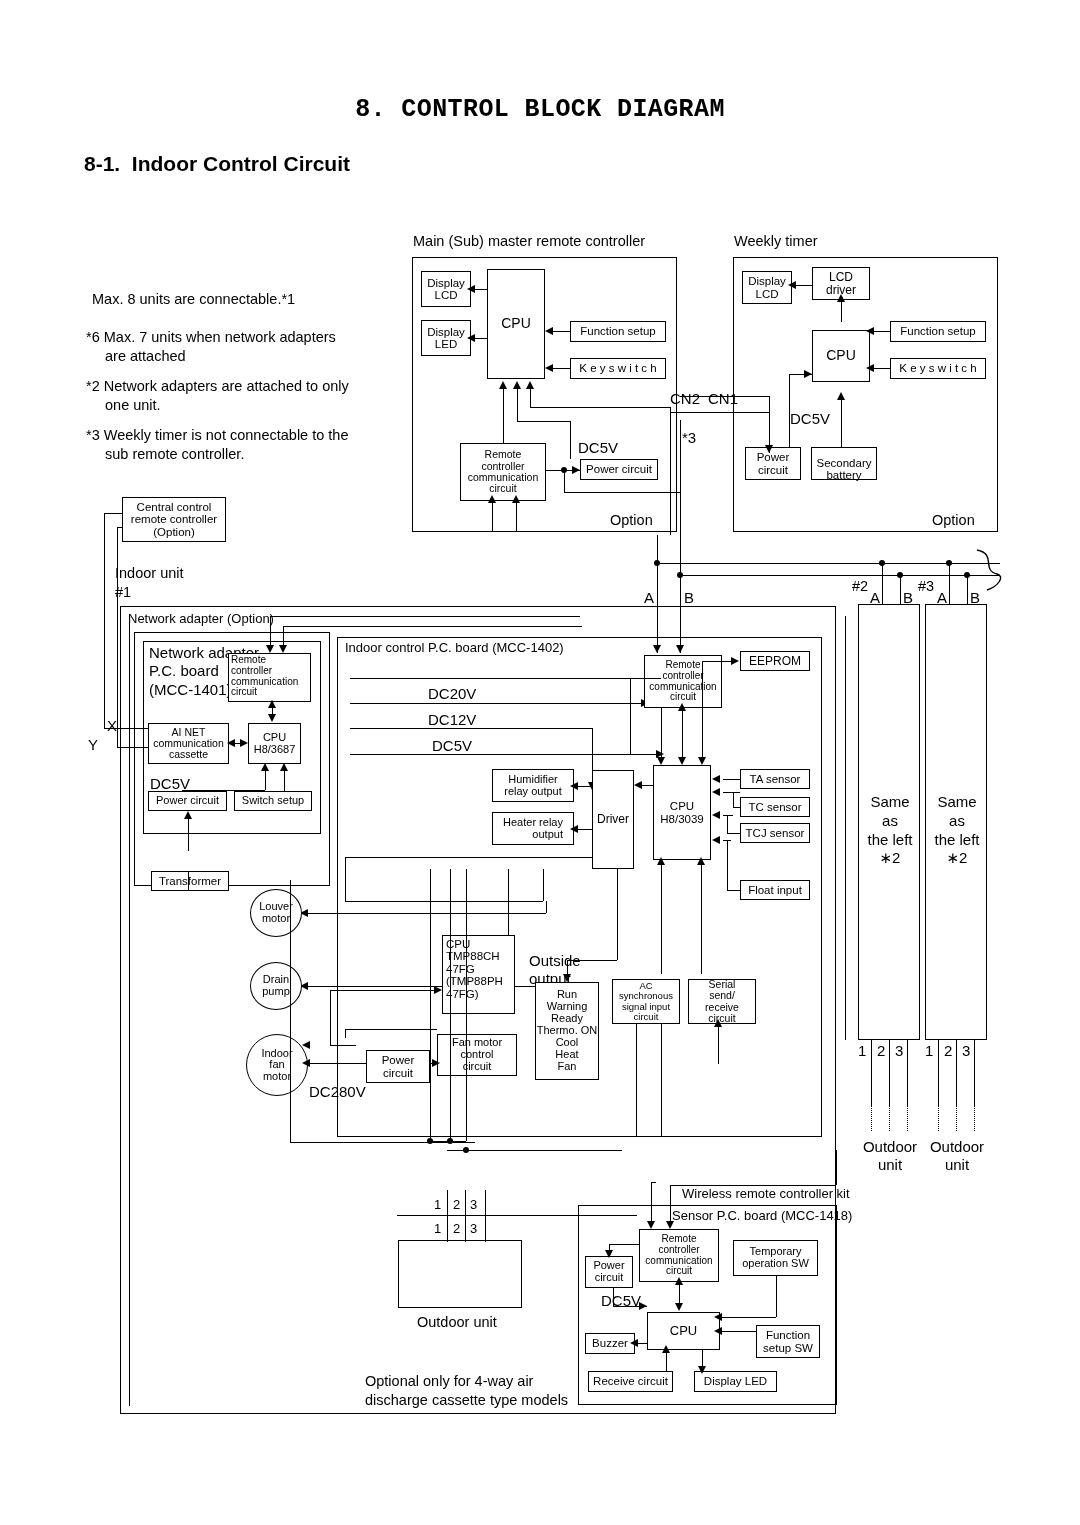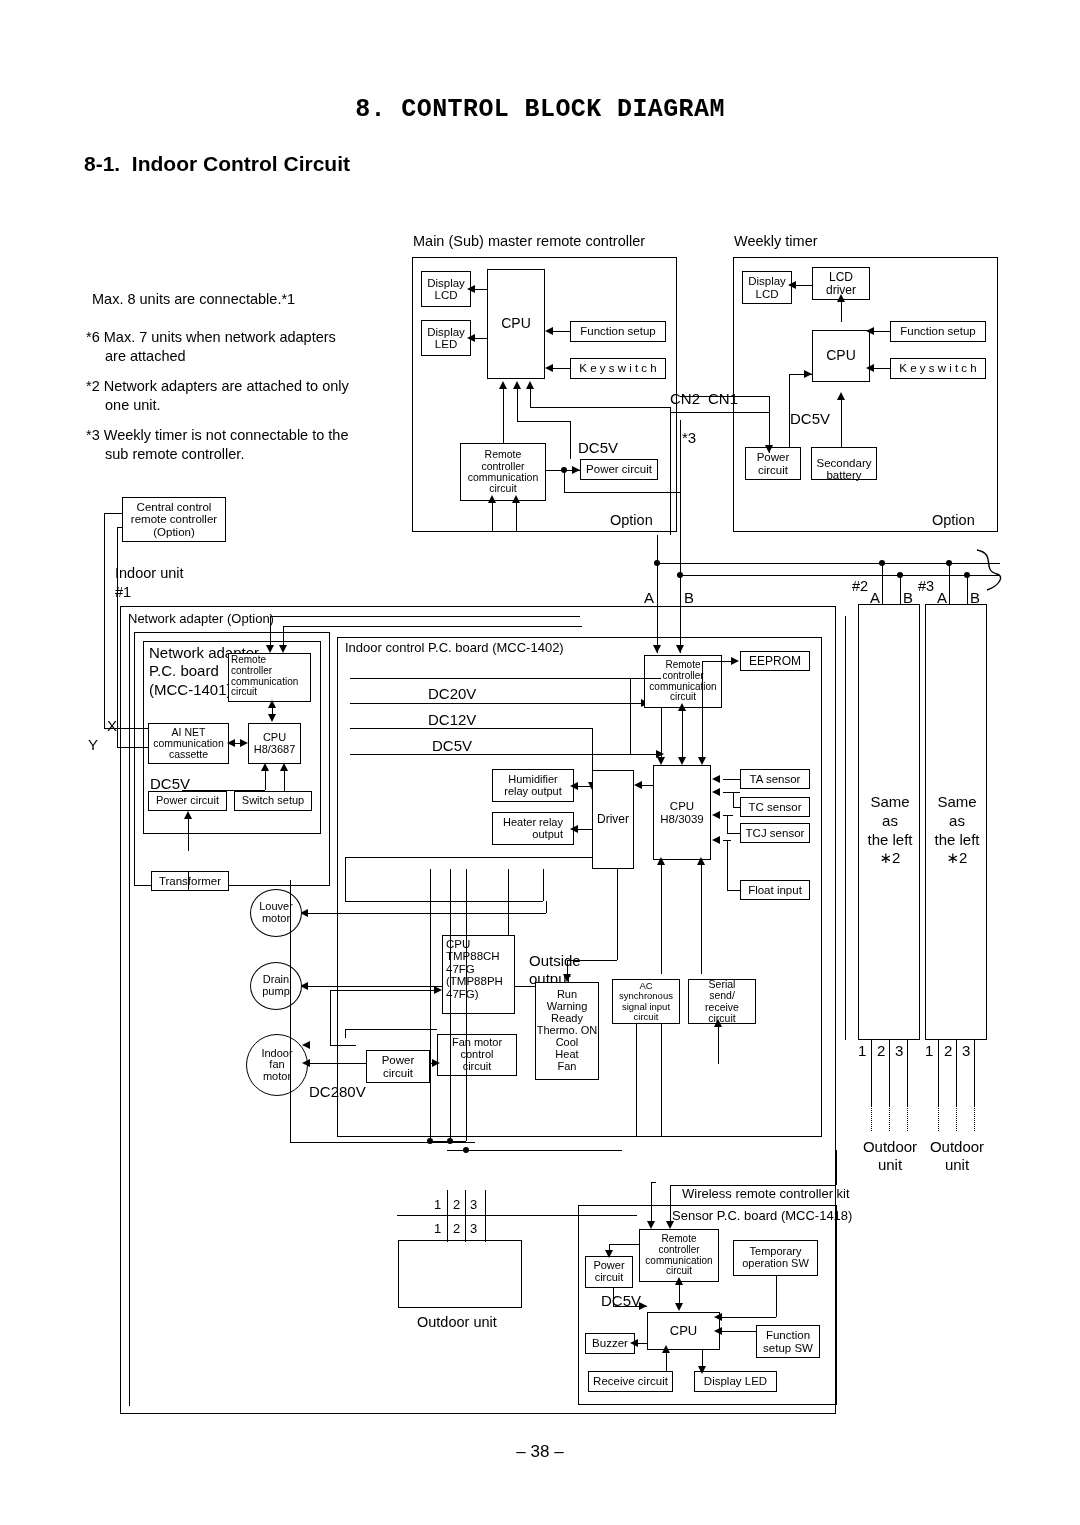--- a/index.html
+++ b/index.html
@@ -42,21 +42,20 @@
   .cap{font-size:14.5px;}
   #pageno{left:0;top:1442px;width:1080px;text-align:center;font-size:17px;}
 </style>
 </head>
 <body>
 
 <div class="pg">
 
   <div class="txt" id="h1">8. CONTROL BLOCK DIAGRAM</div>
   <div class="txt" id="h2">8-1.  Indoor Control Circuit</div>
-  <div class="txt" id="pageno">– 38 –</div>
 
   <div class="txt note" style="left:92px;top:291px;">Max. 8 units are connectable.*1</div>
   <div class="txt note" style="left:86px;top:329px;">*6 Max. 7 units when network adapters</div>
   <div class="txt note" style="left:105px;top:348px;">are attached</div>
   <div class="txt note" style="left:86px;top:378px;">*2 Network adapters are attached to only</div>
   <div class="txt note" style="left:105px;top:397px;">one unit.</div>
   <div class="txt note" style="left:86px;top:427px;">*3 Weekly timer is not connectable to the</div>
   <div class="txt note" style="left:105px;top:446px;">sub remote controller.</div>
 
   <div class="box" style="left:122px;top:497px;width:104px;height:45px;flex-direction:column;font-size:11.5px;">
@@ -472,20 +471,22 @@
   <div class="txt lbl" style="left:470px;top:1198px;">3</div>
   <div class="txt lbl" style="left:434px;top:1222px;">1</div>
   <div class="txt lbl" style="left:453px;top:1222px;">2</div>
   <div class="txt lbl" style="left:470px;top:1222px;">3</div>
   <div class="vl" style="left:447px;top:1190px;height:52px;"></div>
   <div class="vl" style="left:465px;top:1190px;height:52px;"></div>
   <div class="vl" style="left:485px;top:1190px;height:52px;"></div>
 
   <div class="frame" style="left:398px;top:1240px;width:124px;height:68px;"></div>
   <div class="txt cap" style="left:417px;top:1314px;">Outdoor unit</div>
+  <div class="txt note" style="left:365px;top:1372px;line-height:1.28;"><span style="white-space:pre-line;">Optional only for 4-way air
+discharge cassette type models</span></div>
 
   <div class="txt lbl" style="left:682px;top:1187px;">Wireless remote controller kit</div>
   <div class="frame" style="left:578px;top:1205px;width:259px;height:200px;"></div>
   <div class="txt lbl" style="left:672px;top:1209px;">Sensor P.C. board (MCC-1418)</div>
 
   <div class="box" style="left:639px;top:1229px;width:80px;height:53px;flex-direction:column;font-size:10px;">
     <span style="white-space:pre-line;">Remote
 controller
 communication
 circuit</span>

